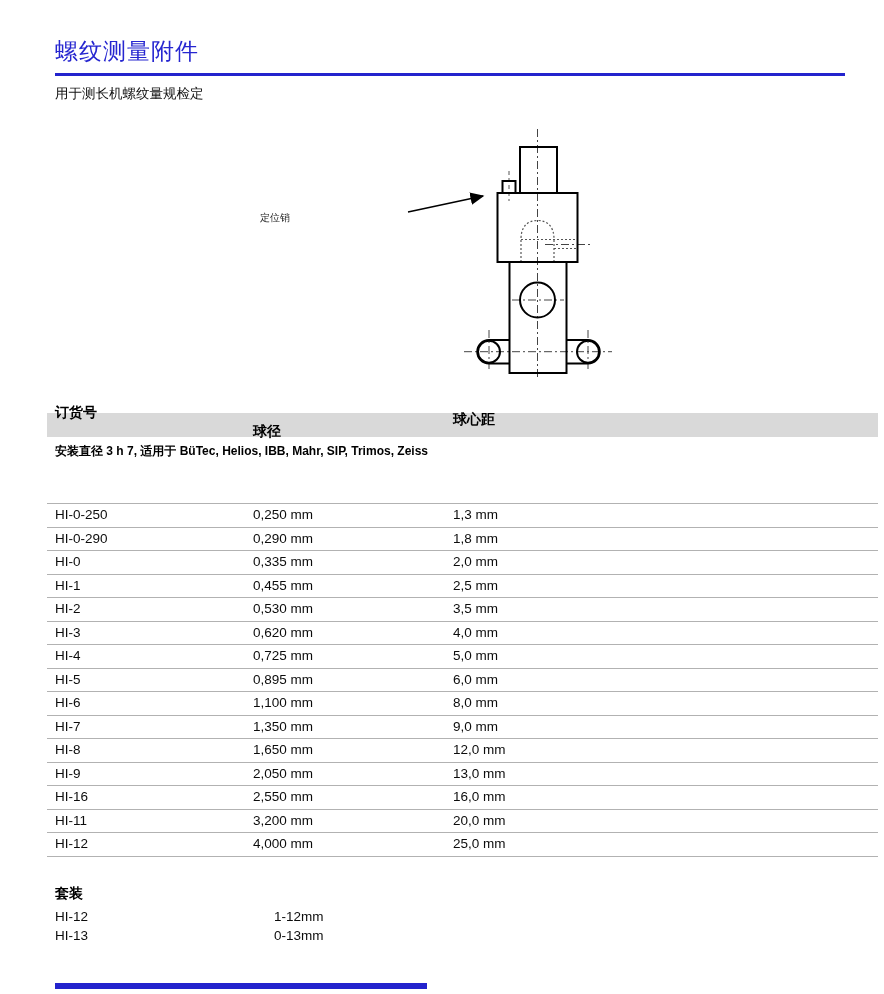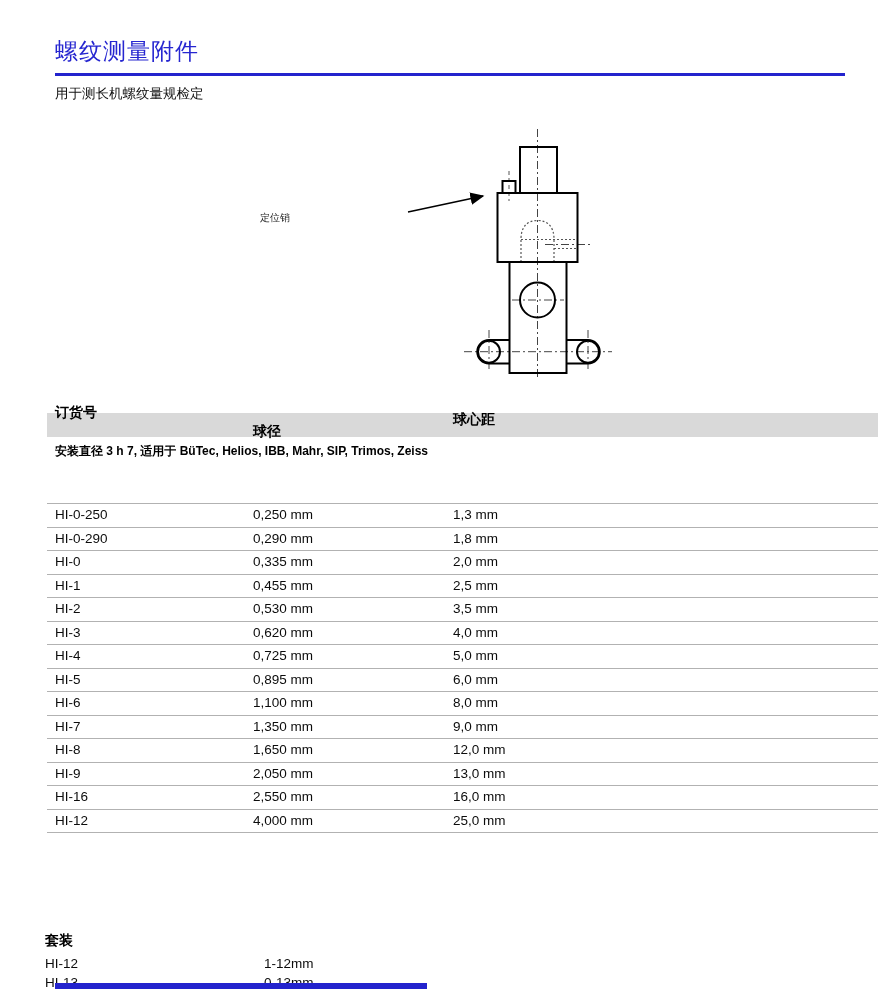--- a/index.html
+++ b/index.html
@@ -34,21 +34,21 @@
     left:55px;top:443px;font-size:12px;font-weight:bold;color:#000;
   }
   
   .rows{left:47px;top:503px;width:831px;border-top:1px solid #b2b2b2;}
   .trow{position:relative;height:23.5px;border-bottom:1px solid #b2b2b2;box-sizing:border-box;}
   .c{position:absolute;top:0;font-size:13.5px;line-height:22.5px;white-space:nowrap;color:#0c0c0c;}
   .c0{left:8px;}
   .c1{left:206px;}
   .c2{left:406px;}
   
-  .sets{left:45px;top:885px;width:400px;margin-top:47px;}
+  .sets{left:55px;top:885px;width:400px;}
   .sets-title{font-size:14px;font-weight:bold;margin-bottom:5px;color:#000;}
   .srow{position:relative;height:18.6px;}
   .sc{position:absolute;top:0;font-size:13.5px;line-height:18px;white-space:nowrap;color:#0c0c0c;}
   .sc0{left:0px;}
   .sc1{left:219px;}
   
   .bottom-rule{left:55px;top:983px;width:372px;height:6px;background:#2323cd;}
   
   .solid{fill:none;stroke:#000;stroke-width:2;}
   .cl{fill:none;stroke:#444;stroke-width:1;stroke-dasharray:8 3 2 3;}
@@ -162,20 +162,25 @@
       </div>
       <div class="trow">
         <span class="c c0">HI-9</span>
         <span class="c c1">2,050 mm</span>
         <span class="c c2">13,0 mm</span>
       </div>
       <div class="trow">
         <span class="c c0">HI-16</span>
         <span class="c c1">2,550 mm</span>
         <span class="c c2">16,0 mm</span>
+      </div>
+      <div class="trow">
+        <span class="c c0">HI-11</span>
+        <span class="c c1">3,200 mm</span>
+        <span class="c c2">20,0 mm</span>
       </div>
       <div class="trow">
         <span class="c c0">HI-12</span>
         <span class="c c1">4,000 mm</span>
         <span class="c c2">25,0 mm</span>
       </div>
     </div>
 
   <div class="abs sets">
     <div class="sets-title">套装</div>

